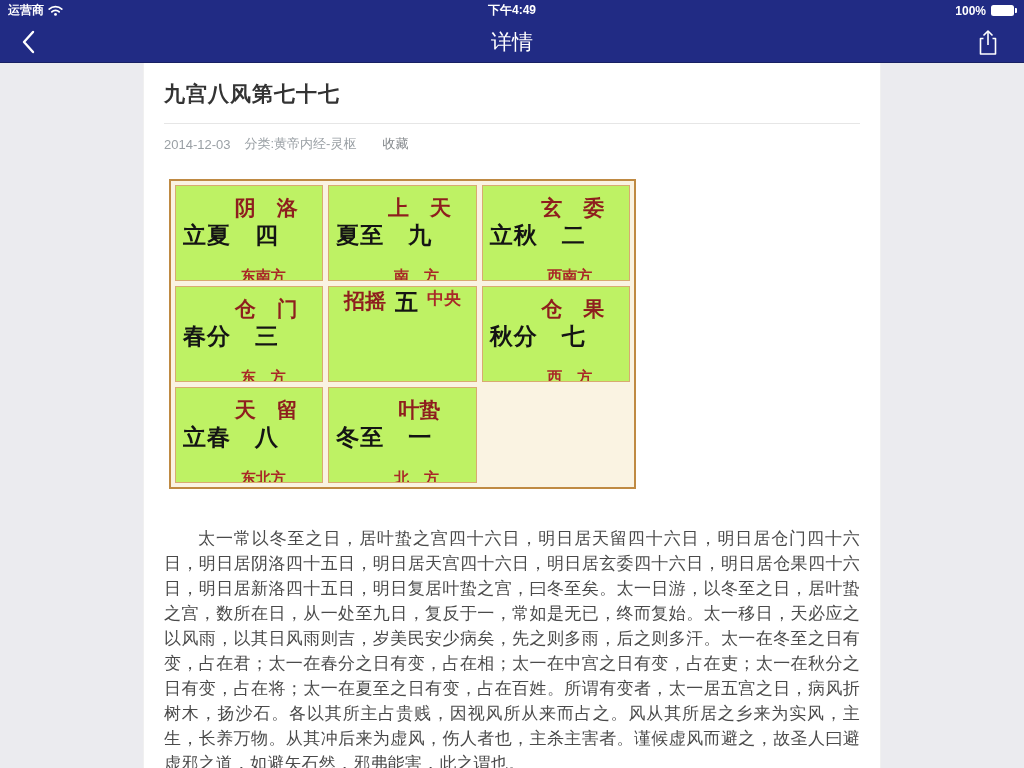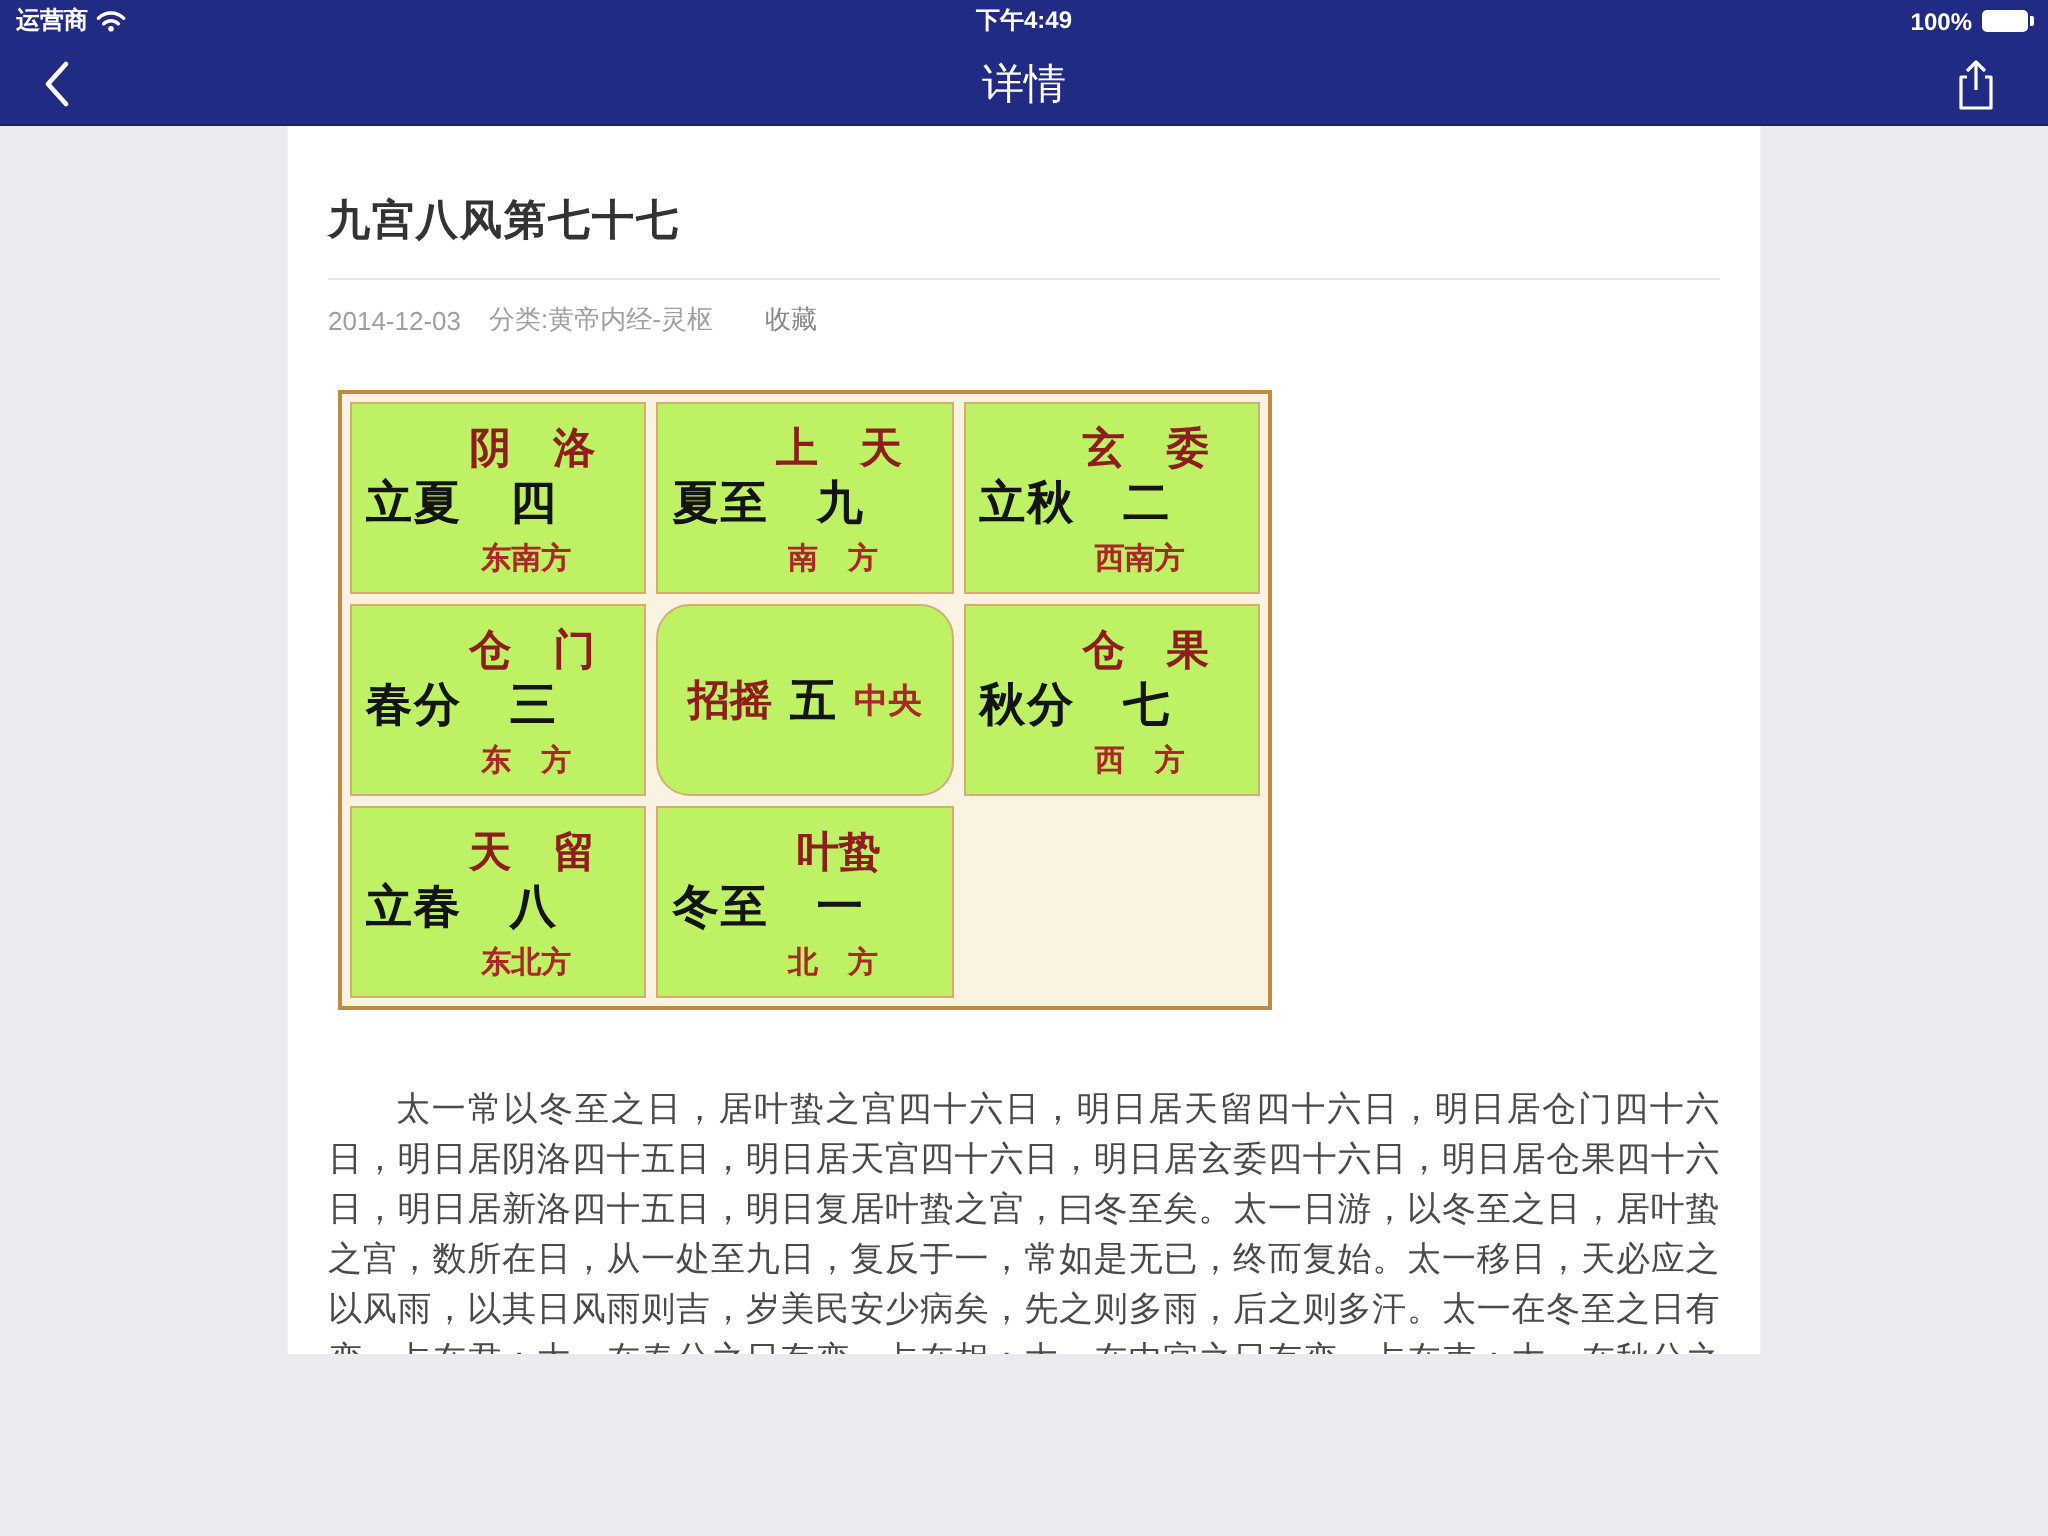--- a/index.html
+++ b/index.html
@@ -50,25 +50,25 @@
     cursor: pointer; background: transparent; border: none;
   }
   .share-button {
     position: absolute; right: 10px; top: 0; z-index: 2;
     width: 52px; height: 42px; display: flex; align-items: center; justify-content: center;
     cursor: pointer; background: transparent; border: none;
   }
 
   
   .content-panel {
-    position: absolute; top: 63px; left: 143px; width: 738px; height: 614px;
+    position: absolute; top: 63px; left: 143px; width: 738px; height: 705px;
     background: #ffffff;
     border-left: 1px solid rgba(0,0,0,0.06);
     border-right: 1px solid rgba(0,0,0,0.06);
-    padding: 16px 20px;
+    padding: 0 20px;
     overflow: hidden;
   }
   .page-title {
     margin-top: 17px;
     font-size: 21px; font-weight: 600; color: #333333;
     letter-spacing: 1px;
   }
   .title-divider {
     margin-top: 15px; height: 1px; background: #e6e6e6;
   }
@@ -107,26 +107,26 @@
     text-align: center;
     font-size: 21px; font-weight: bold; color: #8e1e1e;
     line-height: 26px;
   }
   .palace-term {
     padding-left: 7px;
     font-size: 23px; font-weight: bold; color: #141414;
     line-height: 30px; letter-spacing: 1px;
   }
   .palace-dir {
-    margin-top: 3px; padding-left: 28px;
+    margin-top: 16px; padding-left: 28px;
     text-align: center;
     font-size: 15px; font-weight: bold; color: #a92828;
   }
   .palace-cell.center-cell {
-    display: flex; align-items: center; justify-content: center; gap: 9px; border-radius: 17px;
+    display: flex; justify-content: center; gap: 9px;
   }
   .center-name { font-size: 21px; font-weight: bold; color: #8e1e1e; }
   .center-num  { font-size: 23px; font-weight: bold; color: #141414; }
   .center-dir  { font-size: 17px; font-weight: bold; color: #a92828; }
 
   
   .article-body {
     margin-top: 37px;
     font-size: 17px; line-height: 25px; color: #4a4a4a;
     text-align: justify;

